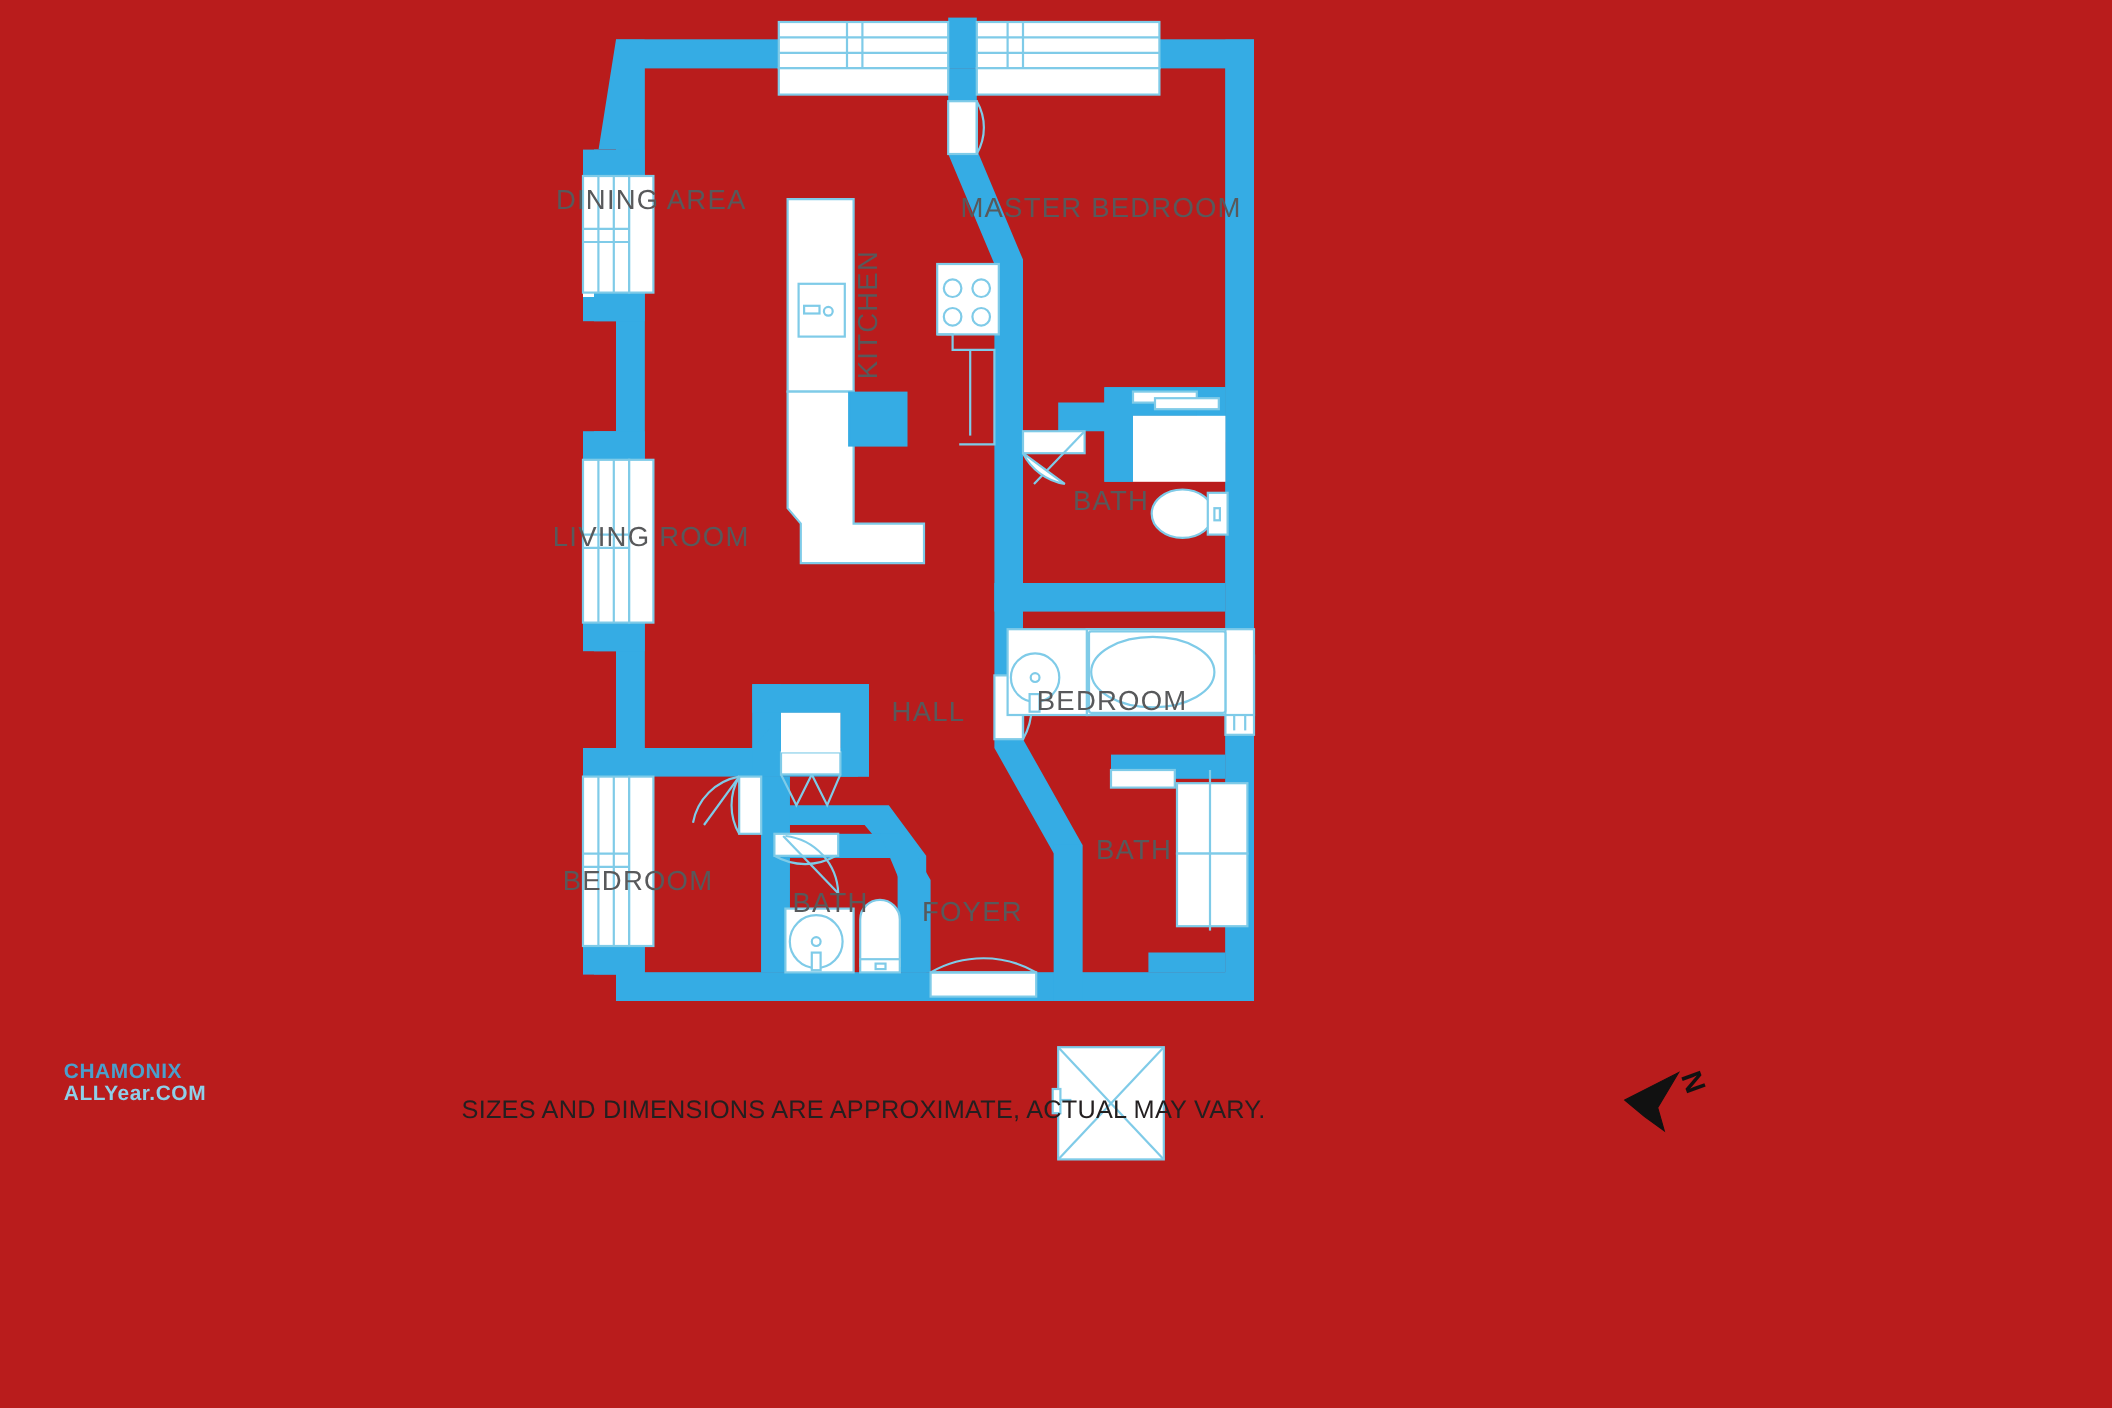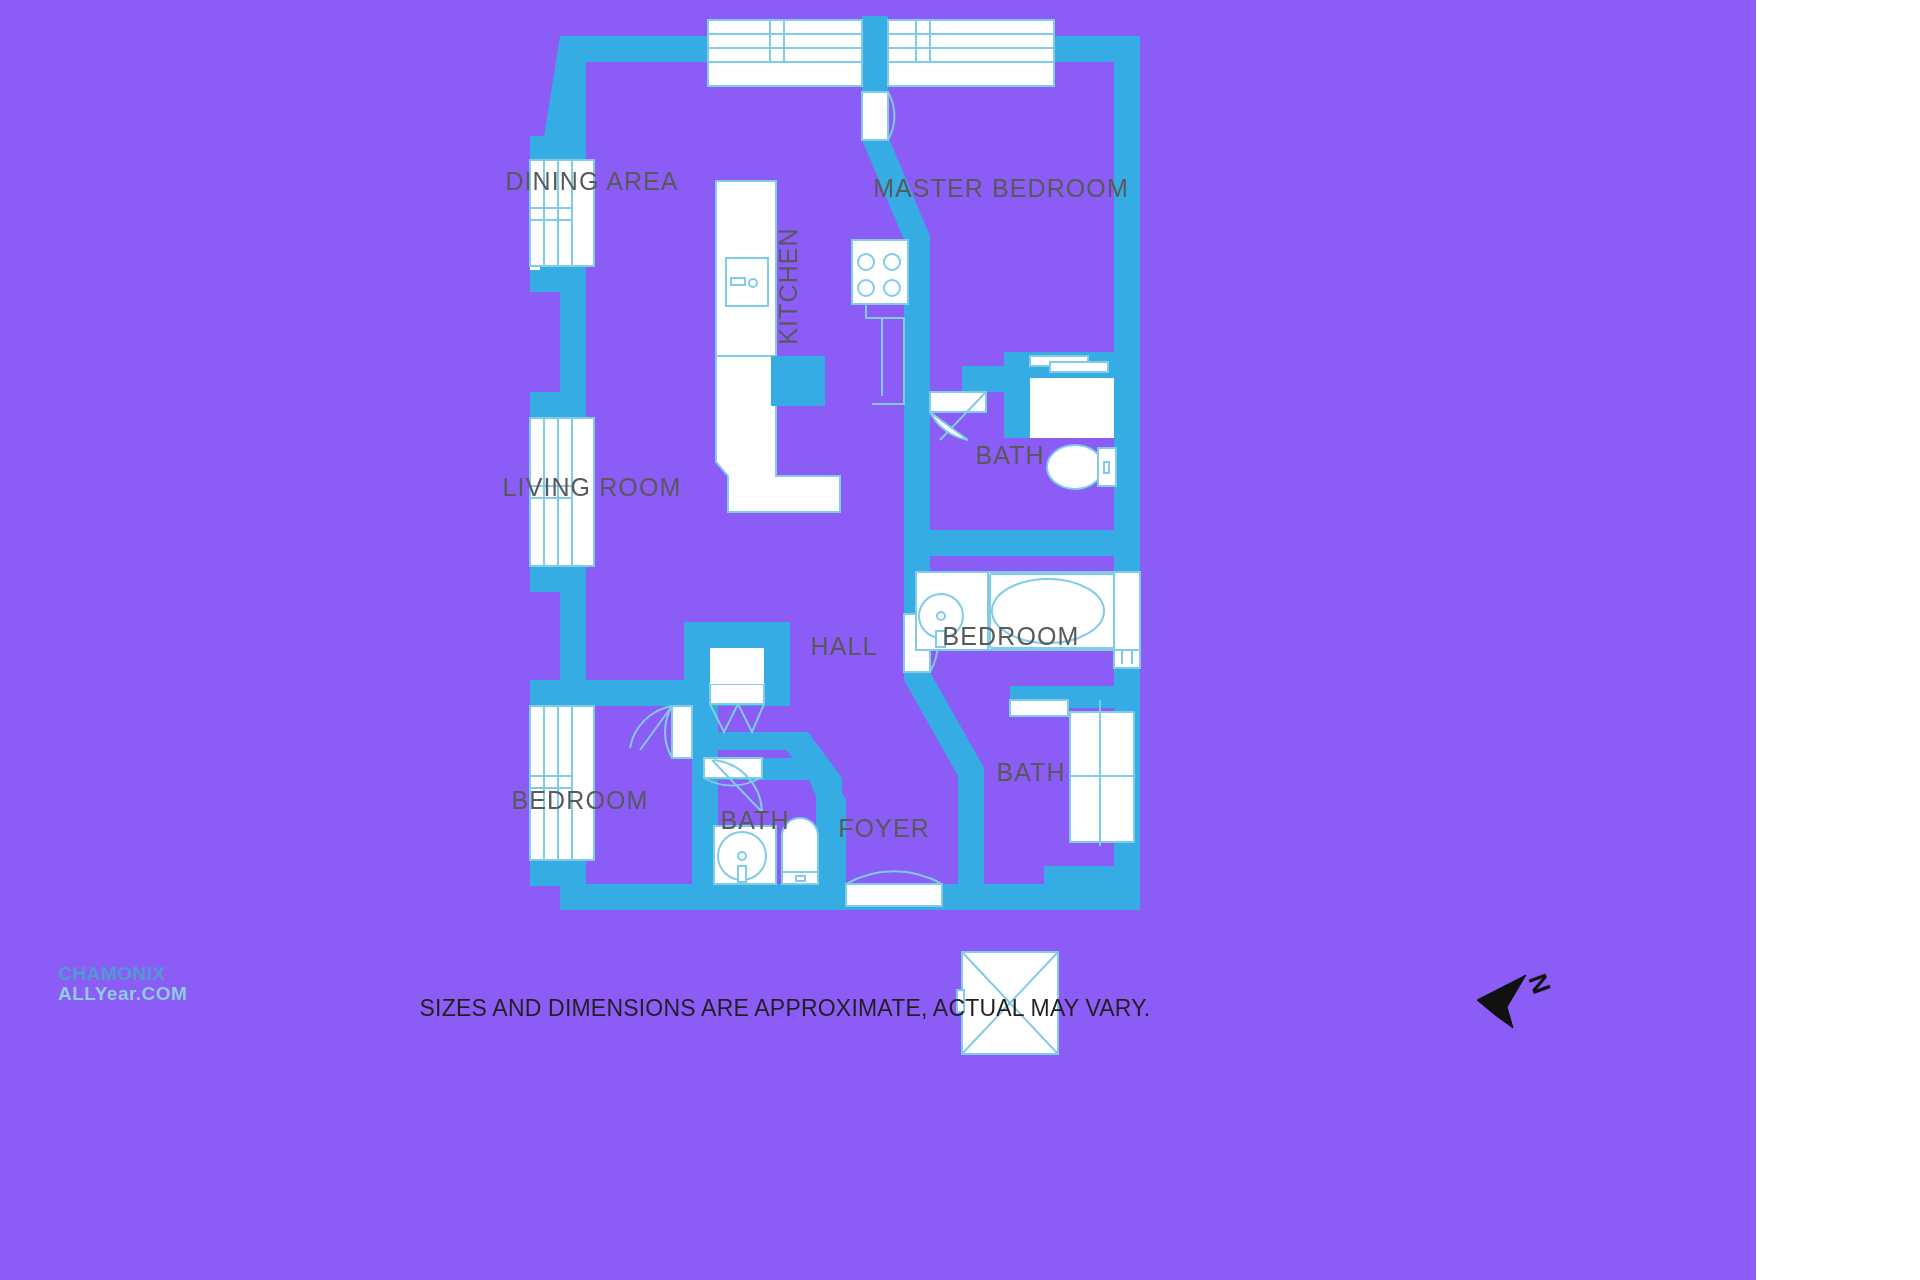--- a/index.html
+++ b/index.html
@@ -6,23 +6,23 @@
     margin: 0;
     padding: 0;
     background: #ffffff;
     width: 1920px;
     height: 1280px;
     overflow: hidden;
     font-family: "Liberation Sans", sans-serif;
   }
   #page {
     position: relative;
-    width: 1756px;
+    width: 1920px;
     height: 1280px;
-    background: #8b5cf6;
+    background: #b91c1c;
   }
   #plan-svg {
     position: absolute;
     left: 0;
     top: 0;
     width: 1920px;
     height: 1280px;
   }
   .room-label {
     fill: #58595b;

